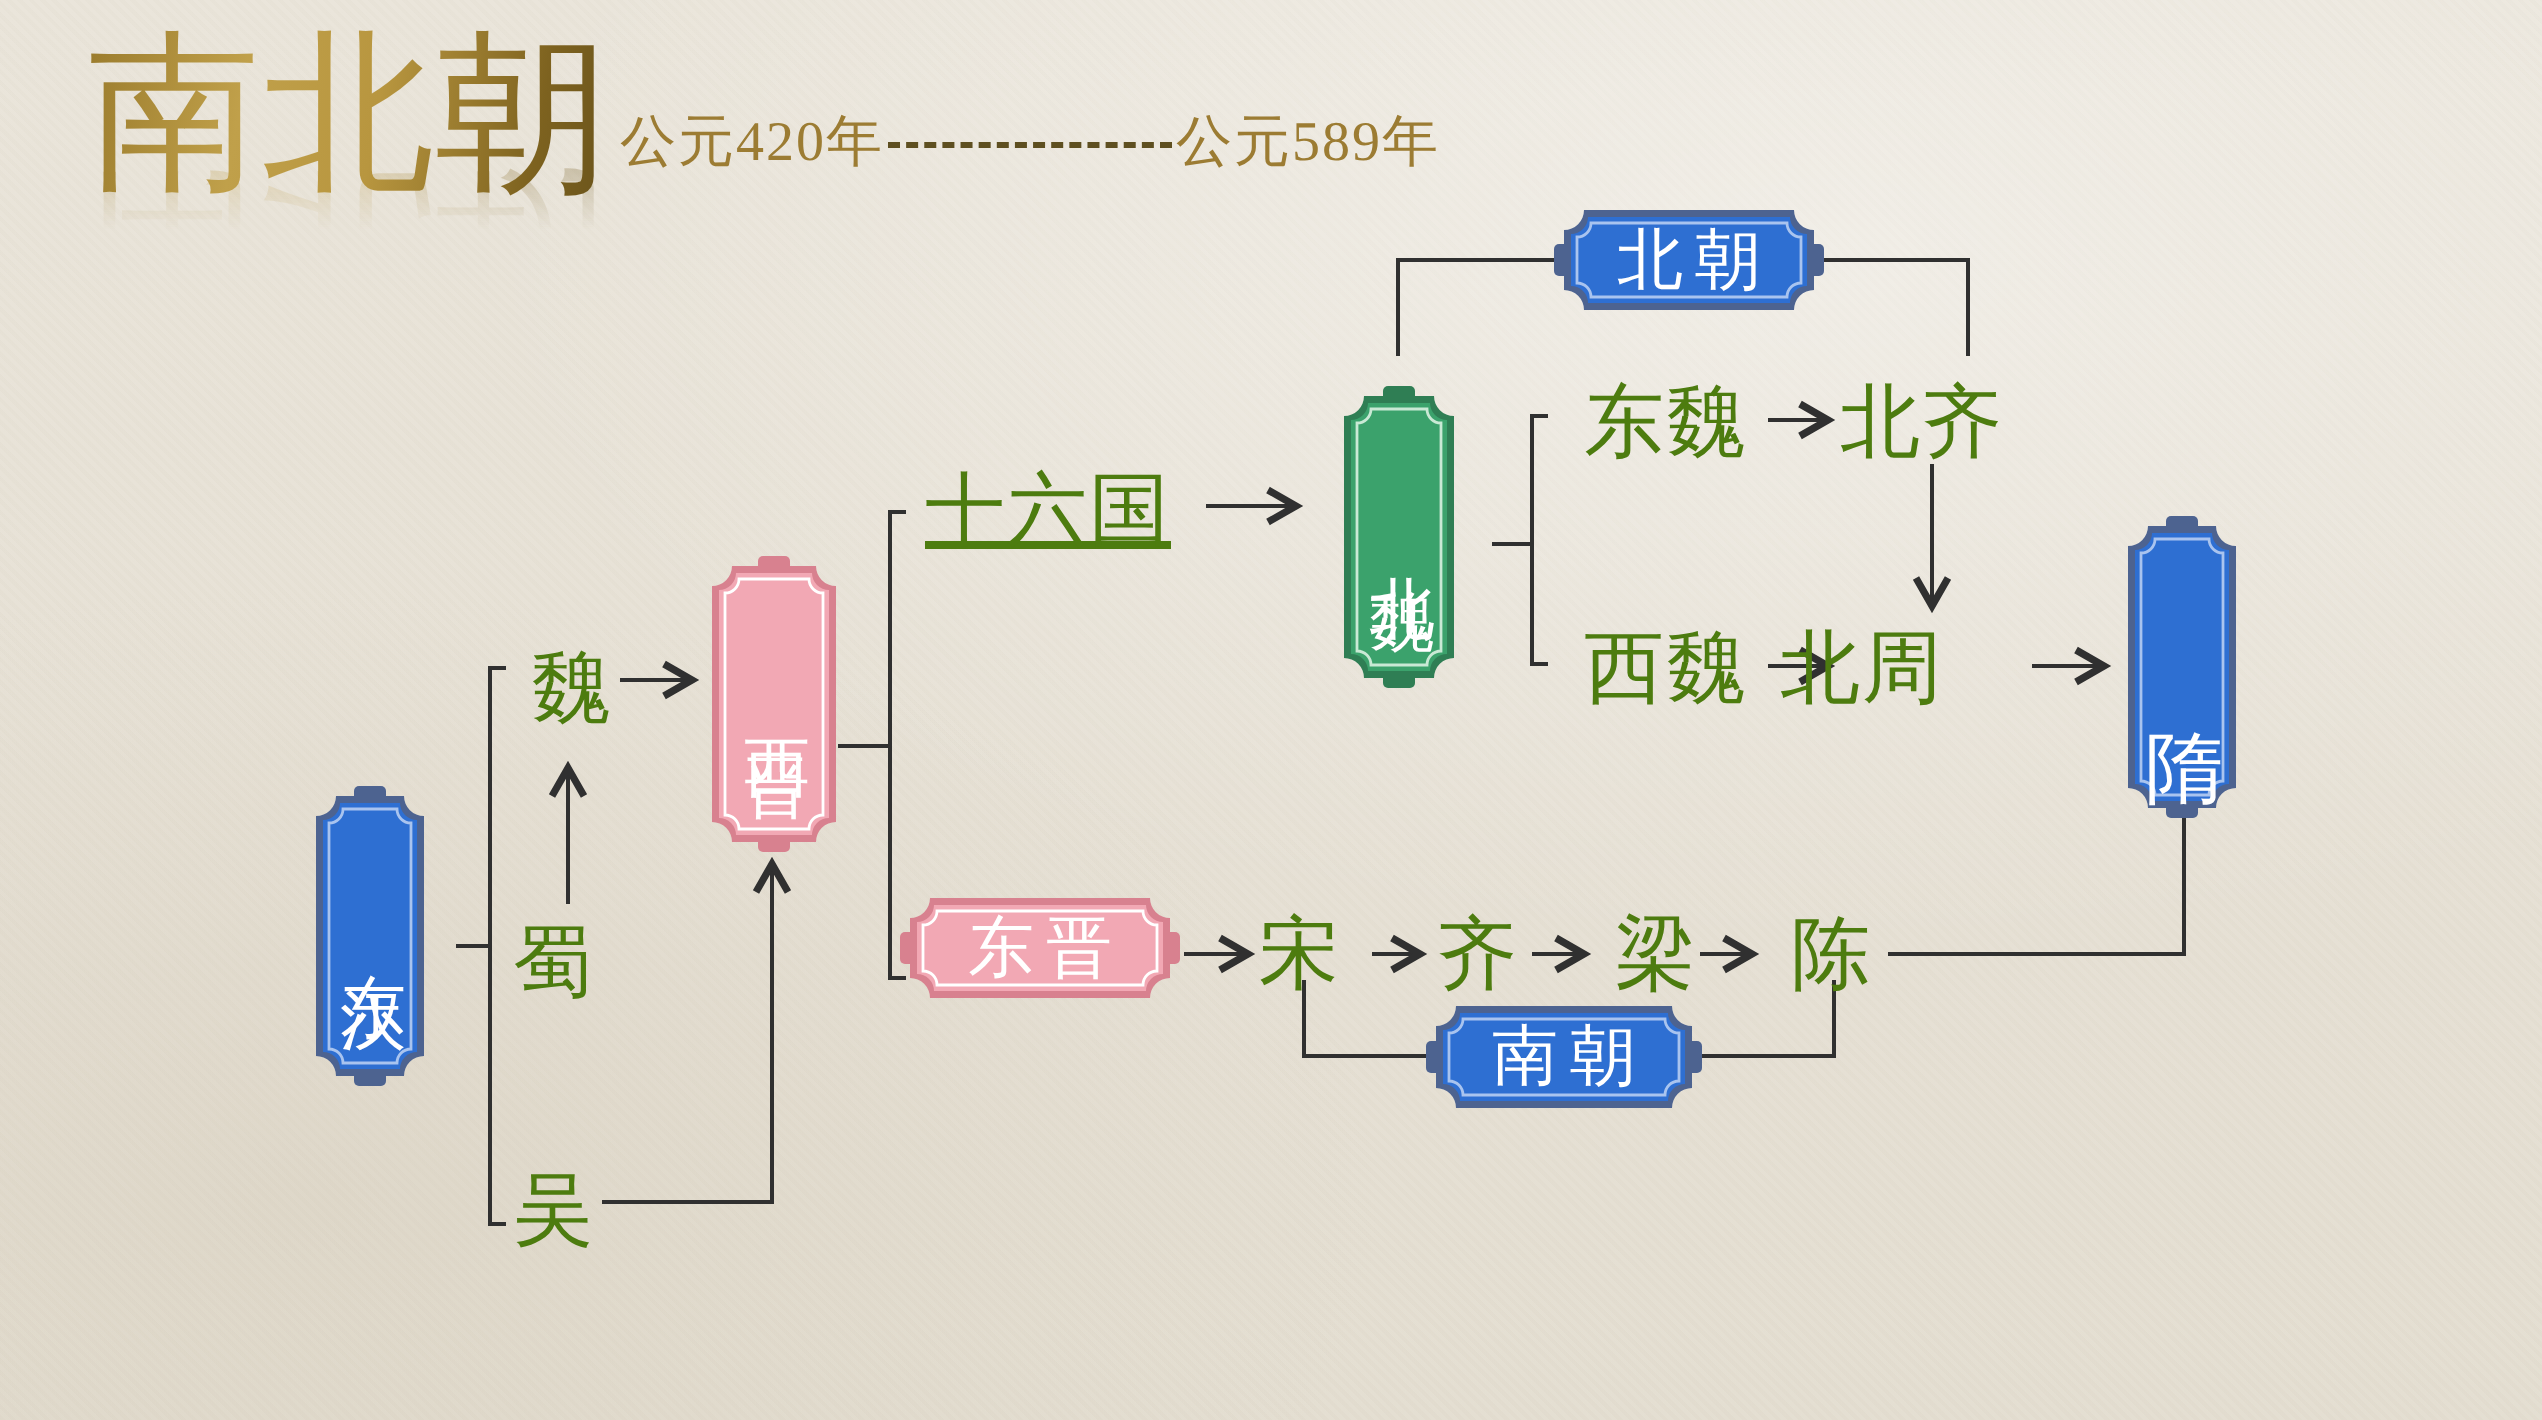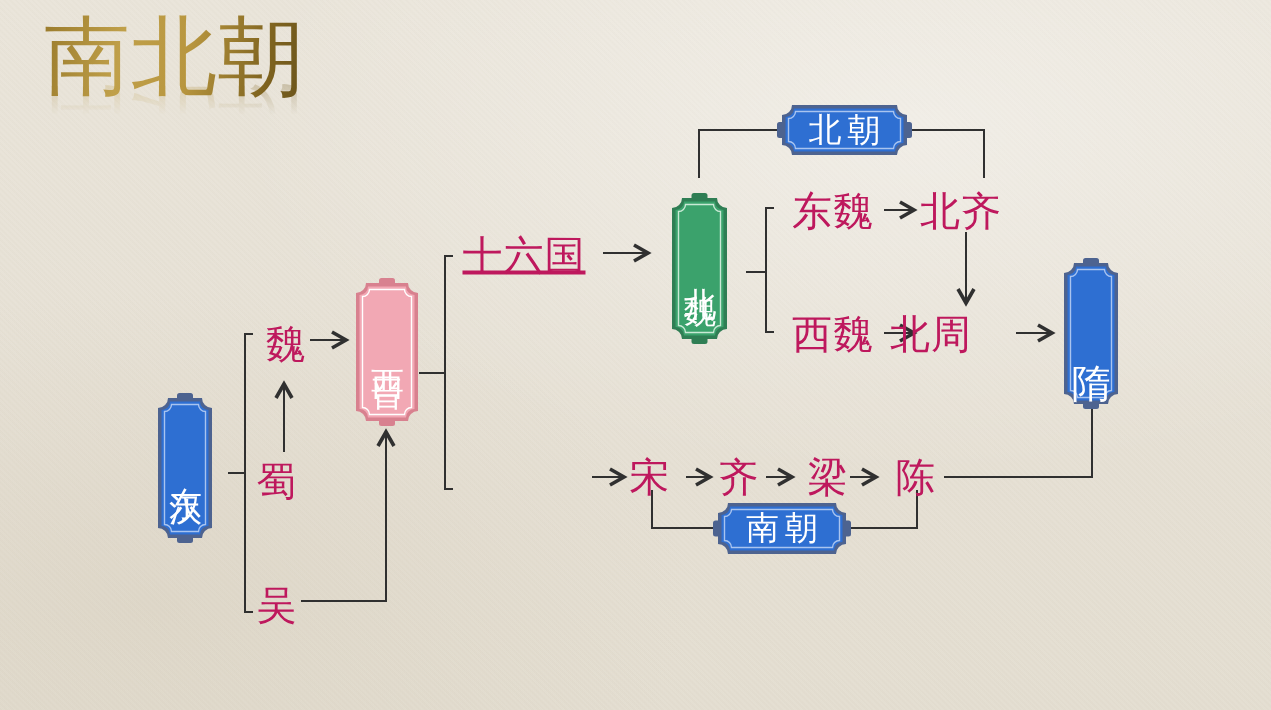--- a/index.html
+++ b/index.html
@@ -33,31 +33,36 @@
   .plaque .plaque-label{
     position:relative; z-index:2; color:#ffffff; text-align:center;
   }
   .plaque[data-orient="h"] .plaque-label{ font-size:33px; letter-spacing:6px; text-indent:6px; }
   .plaque[data-orient="v"] .plaque-label{ writing-mode:vertical-rl; font-size:33px; letter-spacing:8px; }
   .plaque.big-char .plaque-label{ font-size:39px; letter-spacing:0; }
 
   
   .lbl{
     position:absolute; transform:translate(-50%,-50%);
-    font-size:40px; color:#be185d; white-space:nowrap; letter-spacing:1px;
+    font-size:40px; color:#4d7c0f; white-space:nowrap; letter-spacing:1px;
   }
 
   svg.wires{ position:absolute; left:0; top:0; }
 </style>
 </head>
 <body>
 
 <div class="stage">
 
   <div class="title">南北朝</div>
+  <div class="timeline">
+    <span class="year">公元420年</span>
+    <span class="dashes"></span>
+    <span class="year">公元589年</span>
+  </div>
 
   <svg class="wires" width="1271" height="710" viewBox="0 0 1271 710">
     <defs>
       <marker id="chev" markerWidth="11" markerHeight="11" refX="8" refY="5" orient="auto">
         <path d="M1,1 L8,5 L1,9" fill="none" stroke="#303030" stroke-width="1.8"></path>
       </marker>
     </defs>
     <g fill="none" stroke="#303030" stroke-width="2">
 
       <path d="M253,334 H245 V612 H253 M228,473 H245"></path>
@@ -159,14 +164,24 @@
       <svg class="plaque-bg" width="128" height="51" viewBox="0 0 128 51">
         <rect x="-5" y="17.5" width="10" height="16" rx="2.5" fill="#4d6390"></rect>
         <rect x="123" y="17.5" width="10" height="16" rx="2.5" fill="#4d6390"></rect>
         <path d="M 10 0 L 118 0 A 10 10 0 0 0 128 10 L 128 41 A 10 10 0 0 0 118 51 L 10 51 A 10 10 0 0 0 0 41 L 0 10 A 10 10 0 0 0 10 0 Z" fill="#4d6390"></path>
         <path d="M 12 3.5 L 116 3.5 A 8.5 8.5 0 0 0 124.5 12 L 124.5 39 A 8.5 8.5 0 0 0 116 47.5 L 12 47.5 A 8.5 8.5 0 0 0 3.5 39 L 3.5 12 A 8.5 8.5 0 0 0 12 3.5 Z" fill="#2e6fd2"></path>
         <path d="M 13.5 6.5 L 114.5 6.5 A 7 7 0 0 0 121.5 13.5 L 121.5 37.5 A 7 7 0 0 0 114.5 44.5 L 13.5 44.5 A 7 7 0 0 0 6.5 37.5 L 6.5 13.5 A 7 7 0 0 0 13.5 6.5 Z" fill="none" stroke="#a9c4ef" stroke-width="1.4"></path>
       </svg>
     <span class="plaque-label">南朝</span>
   </div>
 
+  <div class="plaque" data-orient="h" style="left:455px; top:449px; width:130px; height:50px;">
+      <svg class="plaque-bg" width="130" height="50" viewBox="0 0 130 50">
+        <rect x="-5" y="17" width="10" height="16" rx="2.5" fill="#d8818f"></rect>
+        <rect x="125" y="17" width="10" height="16" rx="2.5" fill="#d8818f"></rect>
+        <path d="M 10 0 L 120 0 A 10 10 0 0 0 130 10 L 130 40 A 10 10 0 0 0 120 50 L 10 50 A 10 10 0 0 0 0 40 L 0 10 A 10 10 0 0 0 10 0 Z" fill="#d8818f"></path>
+        <path d="M 12 3.5 L 118 3.5 A 8.5 8.5 0 0 0 126.5 12 L 126.5 38 A 8.5 8.5 0 0 0 118 46.5 L 12 46.5 A 8.5 8.5 0 0 0 3.5 38 L 3.5 12 A 8.5 8.5 0 0 0 12 3.5 Z" fill="#f2a8b4"></path>
+        <path d="M 13.5 6.5 L 116.5 6.5 A 7 7 0 0 0 123.5 13.5 L 123.5 36.5 A 7 7 0 0 0 116.5 43.5 L 13.5 43.5 A 7 7 0 0 0 6.5 36.5 L 6.5 13.5 A 7 7 0 0 0 13.5 6.5 Z" fill="none" stroke="#ffffff" stroke-width="1.4"></path>
+      </svg>
+    <span class="plaque-label">东晋</span>
+  </div>
 
 </div>
 
 </body></html>

